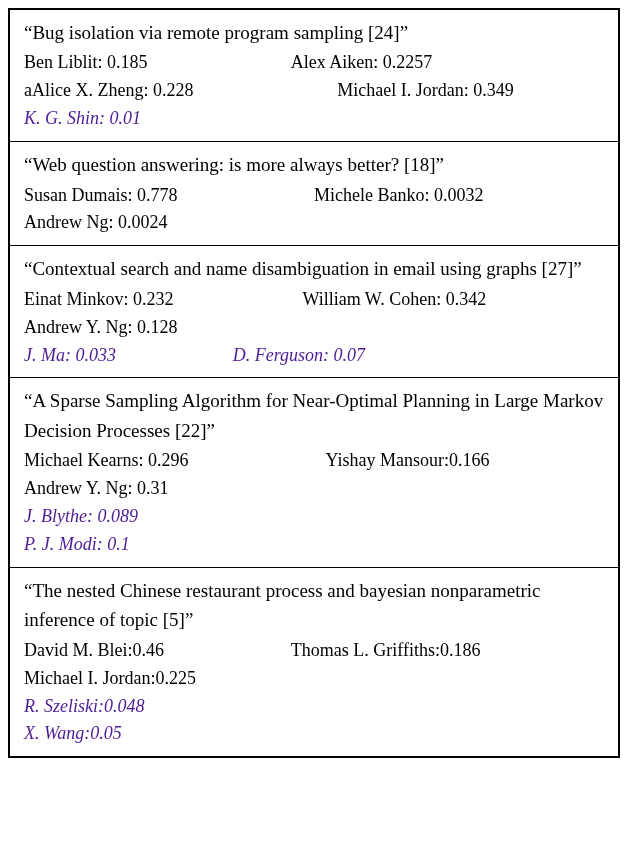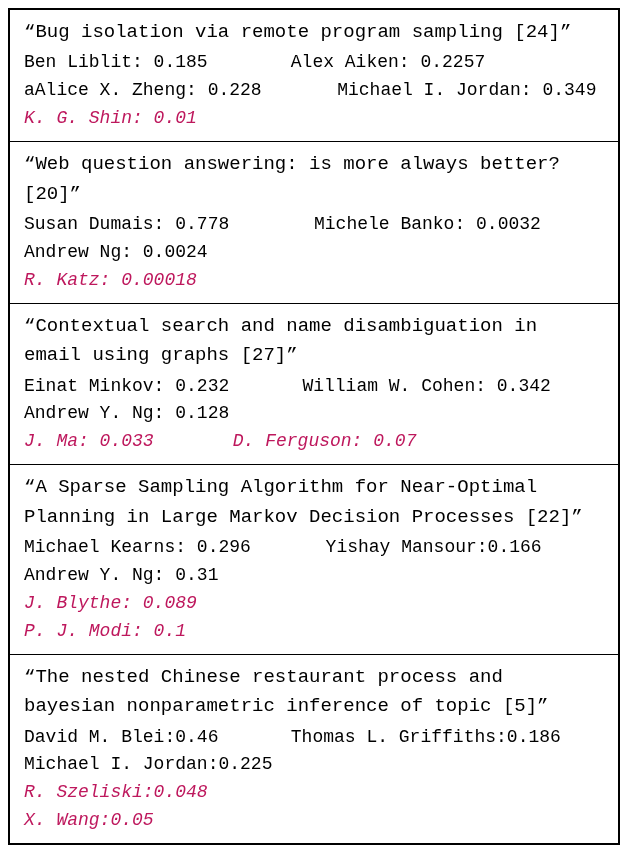--- a/index.html
+++ b/index.html
@@ -1,19 +1,18 @@
 <!DOCTYPE html>
 <html><head>
   <meta charset="utf-8">
   <style>
     * {
       box-sizing: border-box;
       margin: 0;
       padding: 0;
-      font-family: Liberation Mono, monospace;
     }
     body {
       font-family: "Palatino Linotype", "Book Antiqua", Palatino, Georgia, serif;
       background: #fff;
       width: 628px;
       padding: 8px;
     }
     .tbl {
       border: 2px solid #000;
       width: 100%;
@@ -36,21 +35,21 @@
       font-size: 18px;
       line-height: 1.55;
     }
     .row .col {
       flex: 0 0 auto;
     }
     .author {
       color: #000;
     }
     .red {
-      color: #be185d;
+      color: #4c1d95;
       font-style: italic;
     }
     .row + .row {
     }
   </style>
 </head>
 <body>
 
 <div class="tbl">
 
@@ -63,30 +62,27 @@
     <div class="row">
       <span class="col author" style="width:54%">aAlice X. Zheng: 0.228</span>
       <span class="col author">Michael I. Jordan: 0.349</span>
     </div>
     <div class="row">
       <span class="col red">K. G. Shin: 0.01</span>
     </div>
   </div>
 
   <div class="cell">
-    <div class="title">“Web question answering: is more always better? [20]”</div>
+    <div class="title">“Web question answering: is more always better? [18]”</div>
     <div class="row">
       <span class="col author" style="width:50%">Susan Dumais: 0.778</span>
       <span class="col author">Michele Banko: 0.0032</span>
     </div>
     <div class="row">
       <span class="col author">Andrew Ng: 0.0024</span>
-    </div>
-    <div class="row">
-      <span class="col red">R. Katz: 0.00018</span>
     </div>
   </div>
 
   <div class="cell">
     <div class="title">“Contextual search and name disambiguation in email using graphs [27]”</div>
     <div class="row">
       <span class="col author" style="width:48%">Einat Minkov: 0.232</span>
       <span class="col author">William W. Cohen: 0.342</span>
     </div>
     <div class="row">

